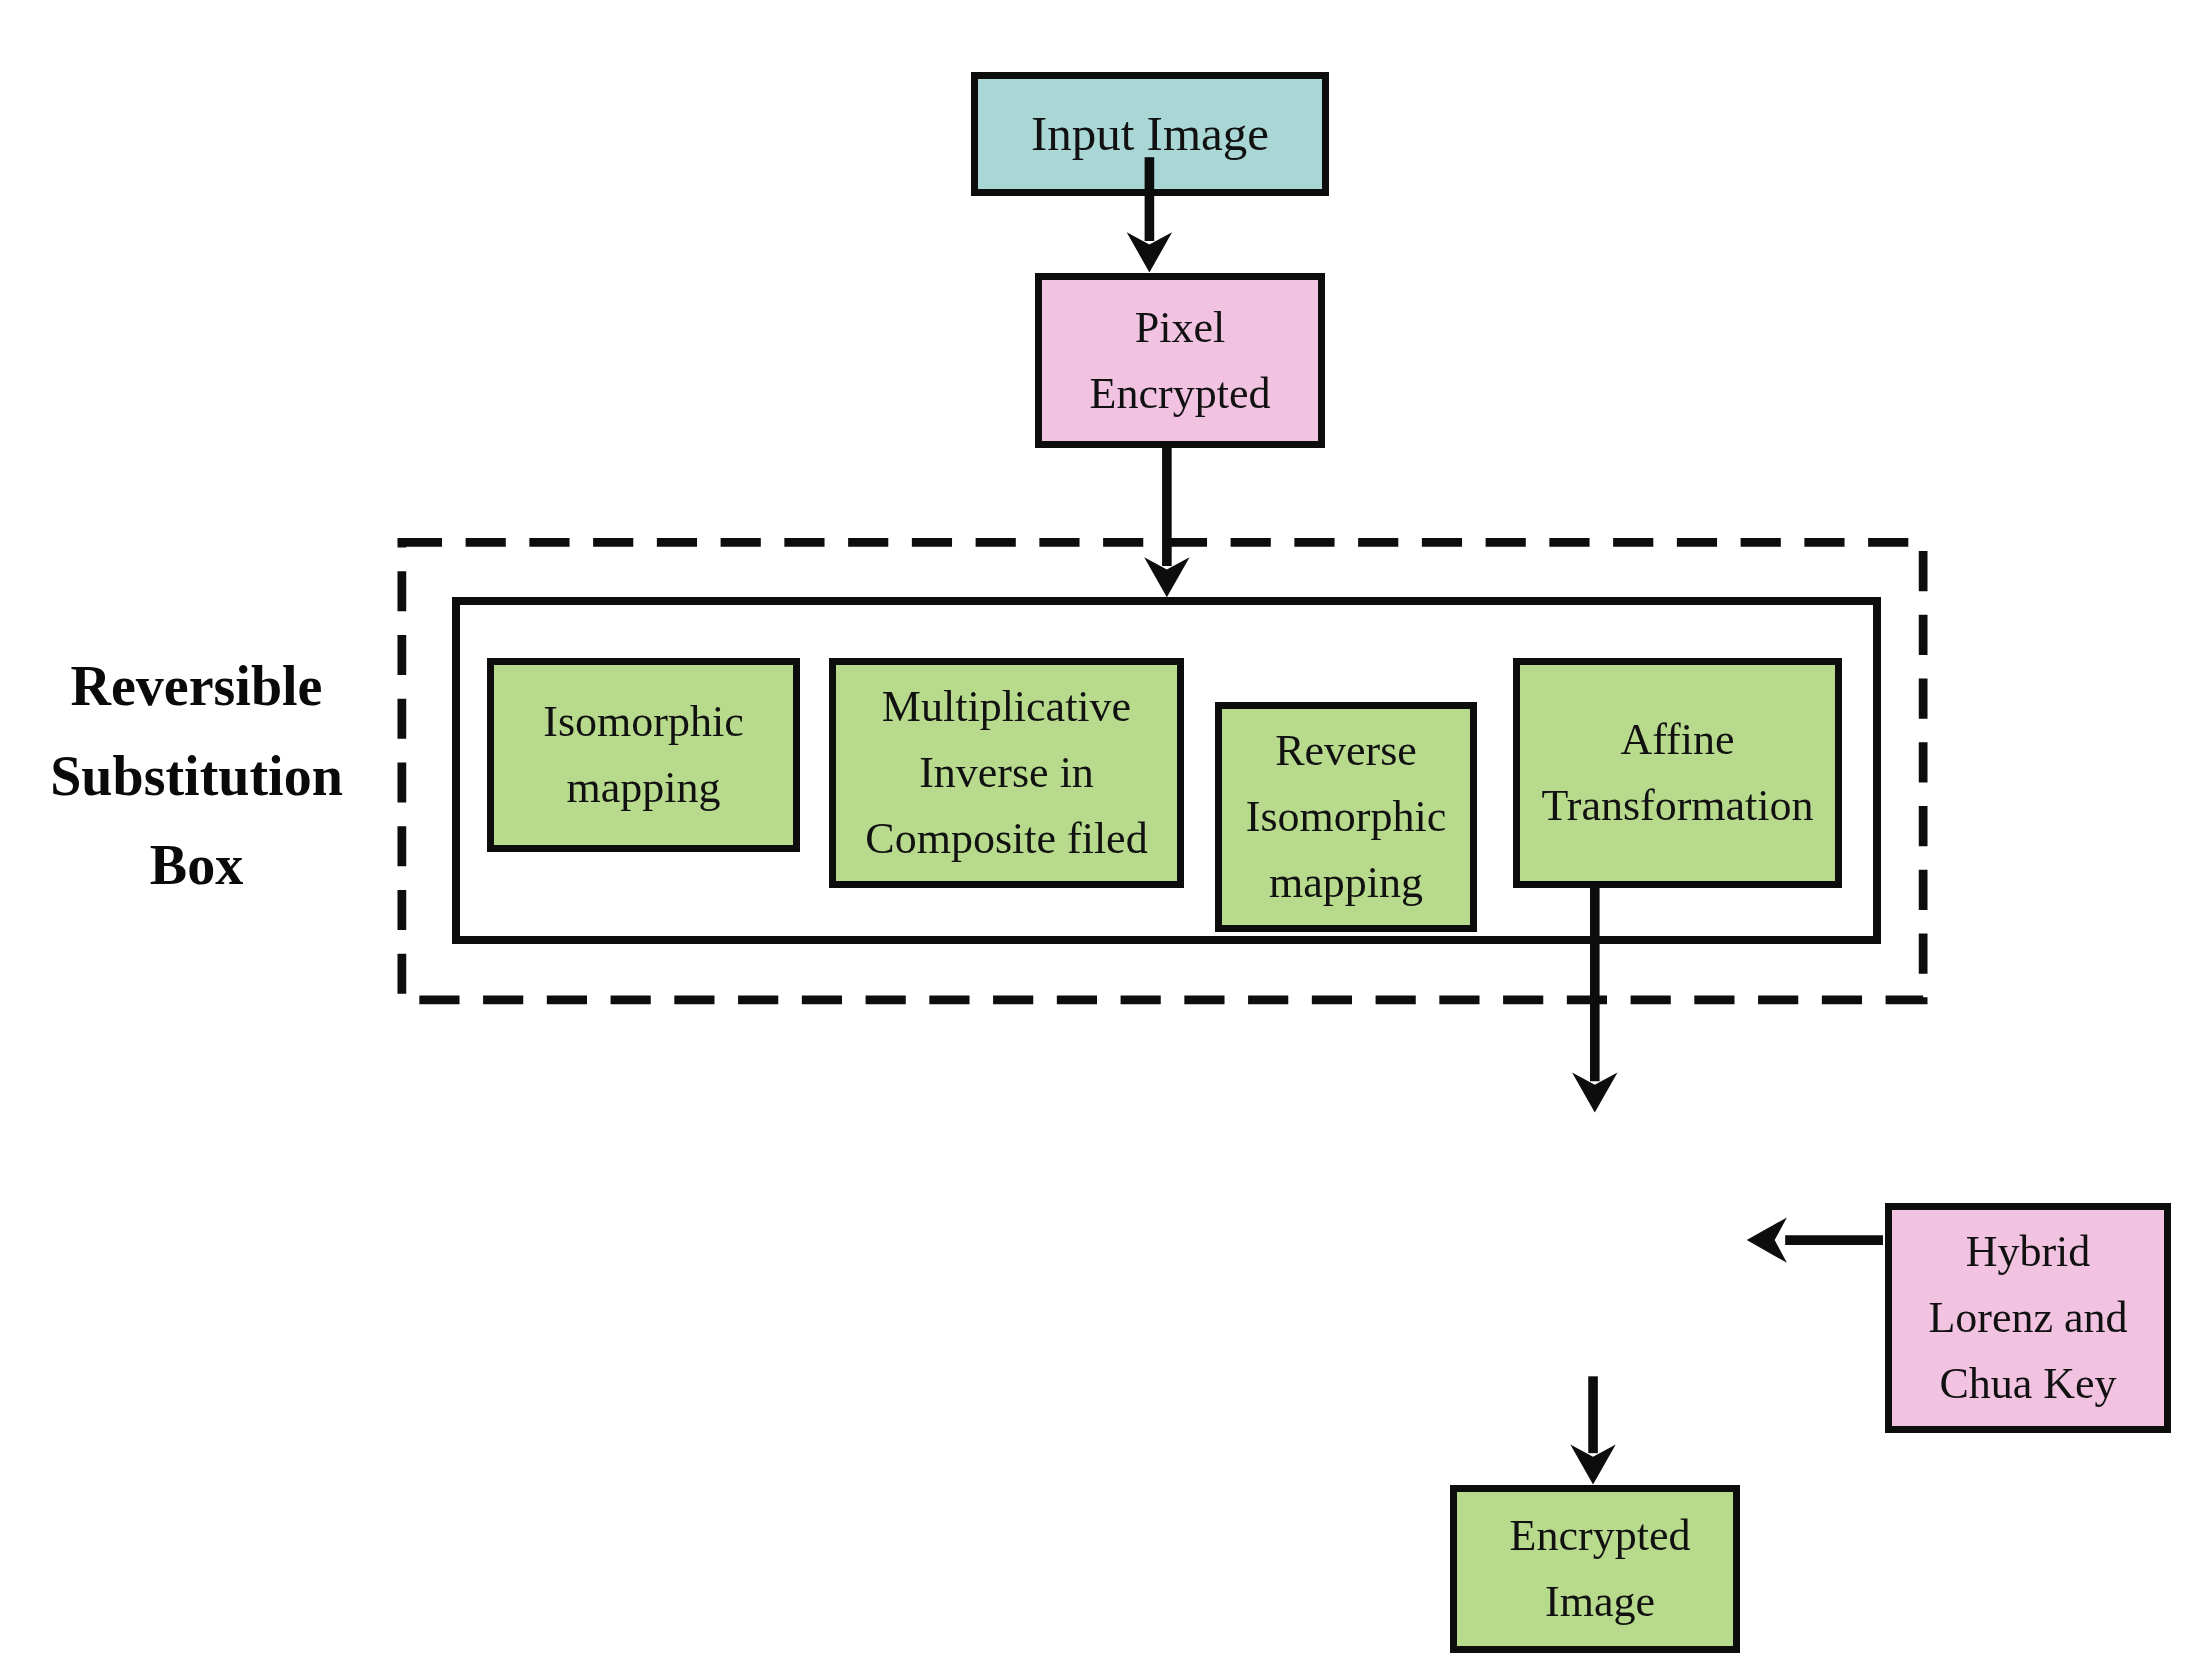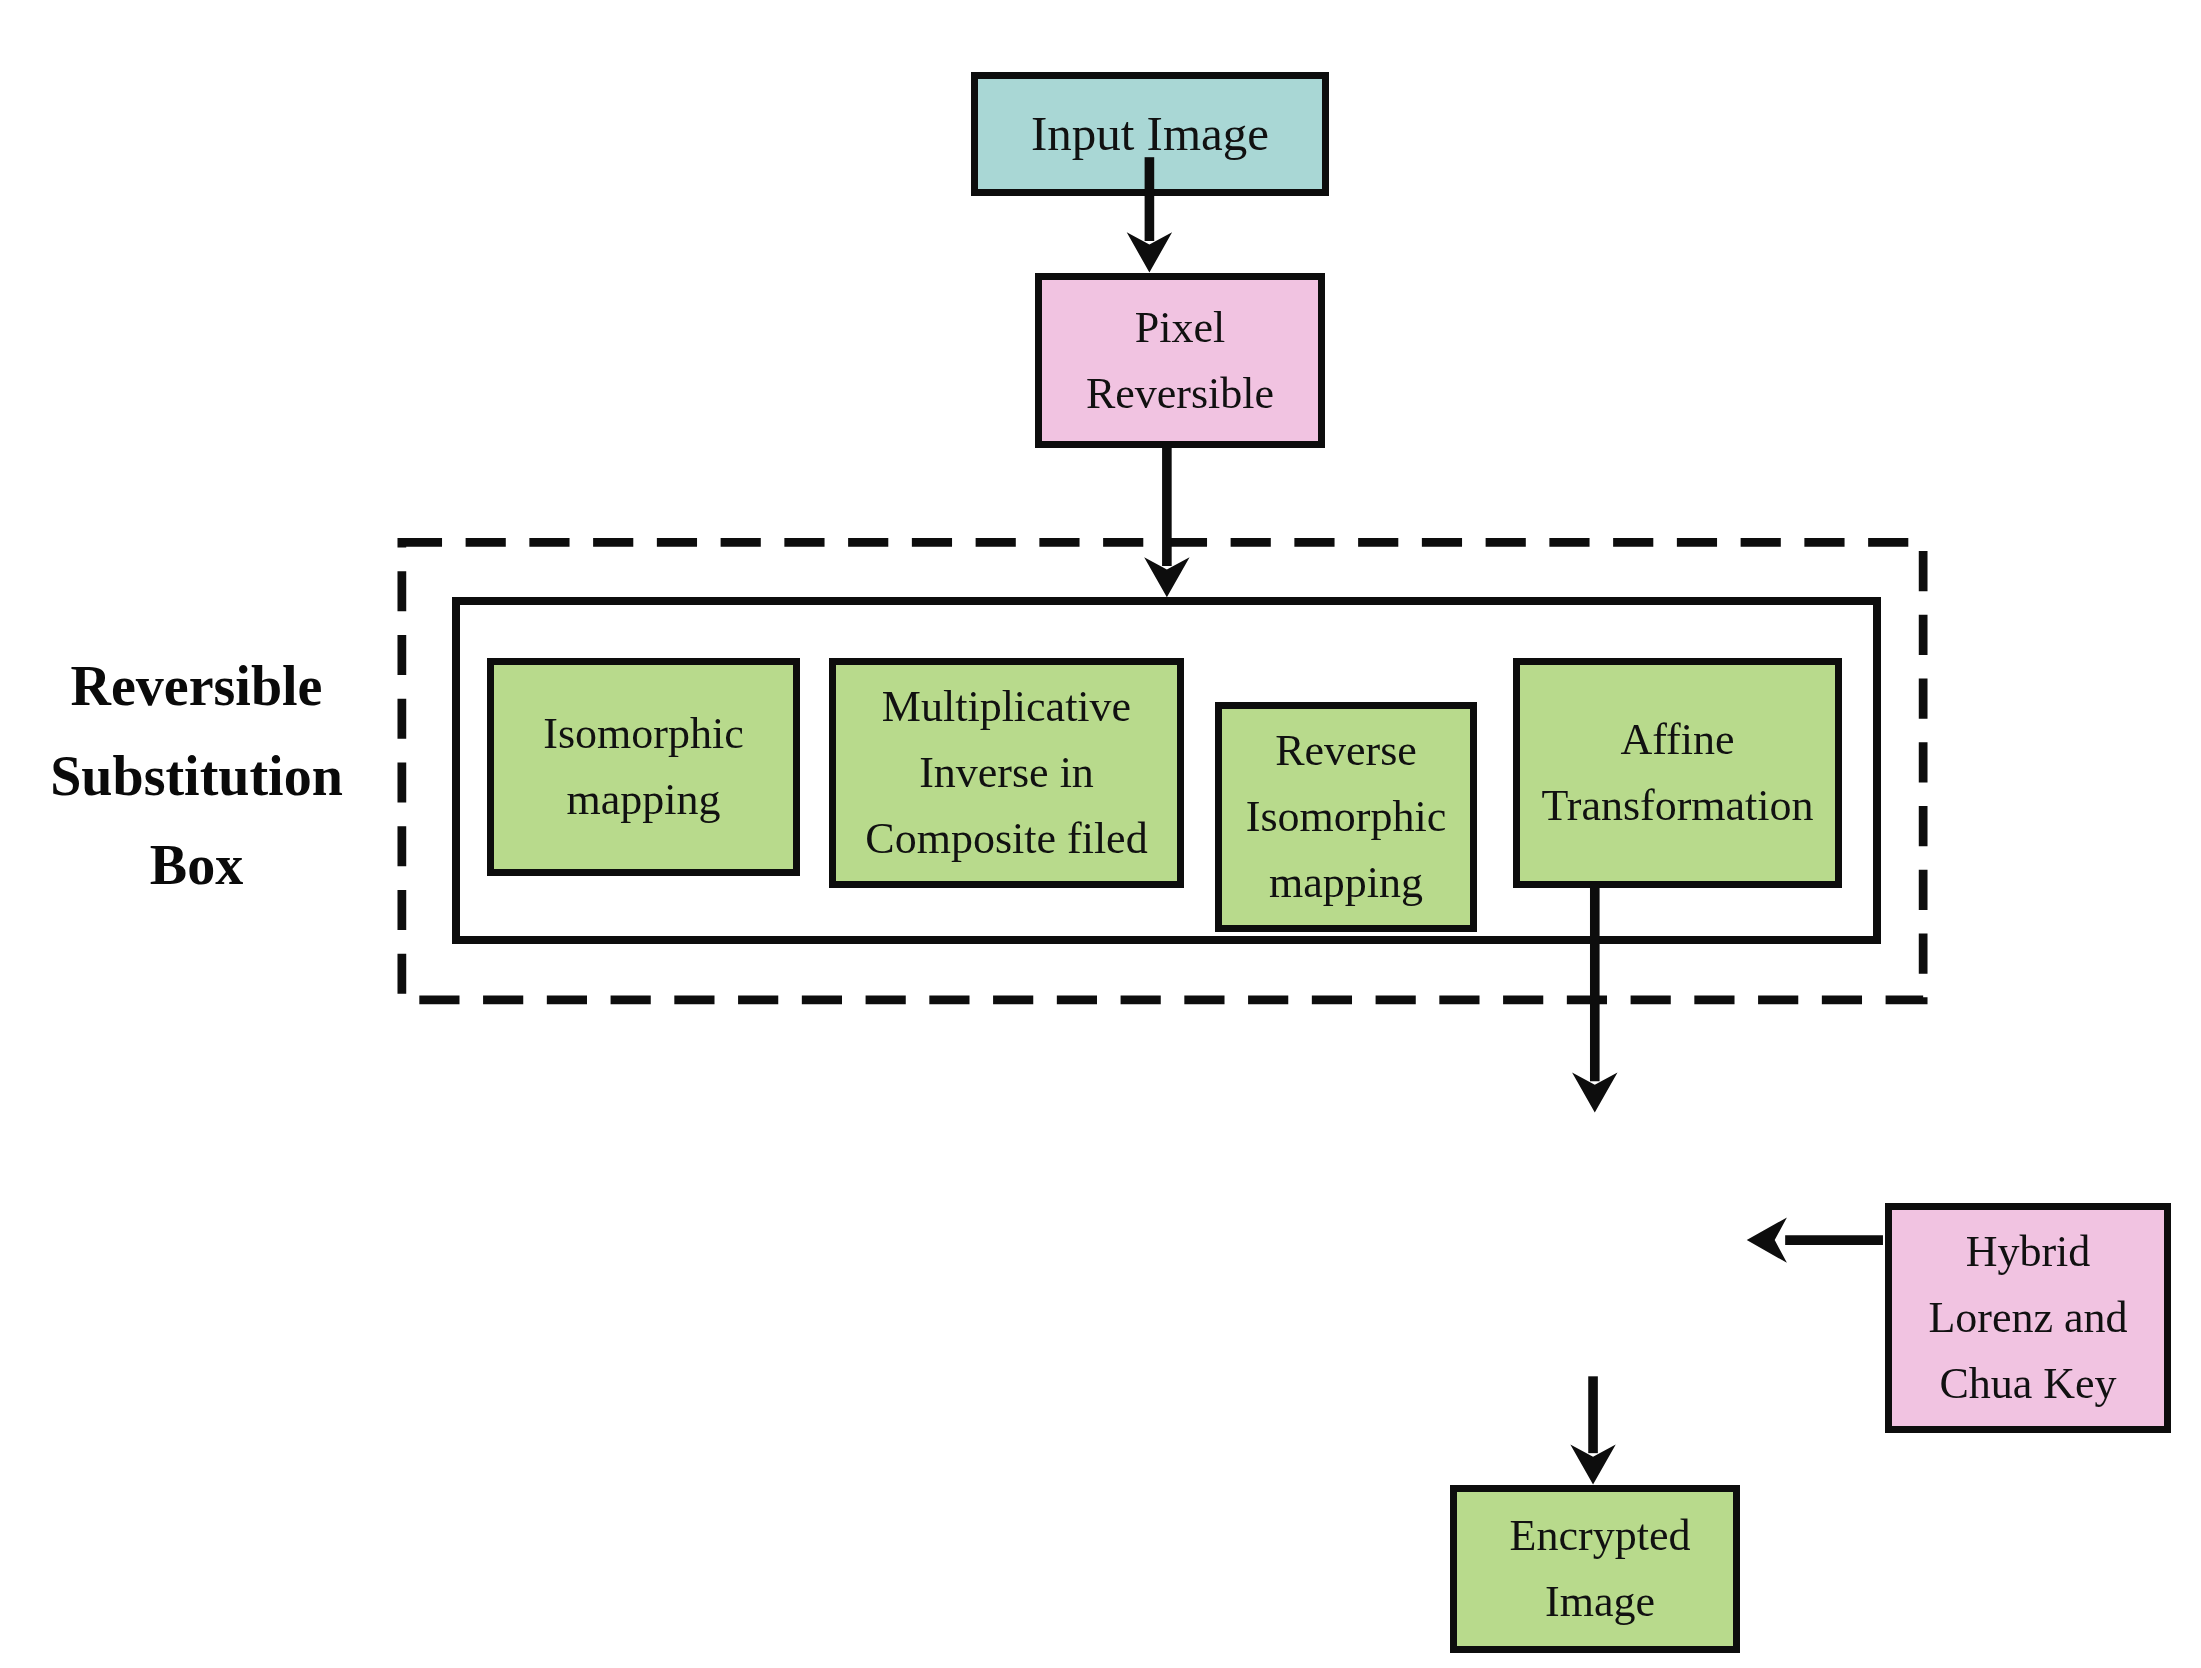--- a/index.html
+++ b/index.html
@@ -31,21 +31,21 @@
   #node-input     { left: 971px; top: 33px;   width: 358px; height: 124px; font-size: 49px; margin-top: 39px; }
   #node-pixel     { left: 1035px; top: 273px;  width: 290px; height: 175px; }
 
   #inner-box {
     position: absolute;
     box-sizing: border-box;
     left: 452px; top: 597px; width: 1429px; height: 347px;
     border: 8.7px solid #0d0d0d;
     background: #ffffff;
   }
-  #node-iso    { left: 487px;  top: 658px; width: 313px; height: 218px; }
+  #node-iso    { left: 487px;  top: 658px; width: 313px; height: 194px; }
   #node-mult   { left: 829px;  top: 658px; width: 355px; height: 230px; }
   #node-rev    { left: 1215px; top: 658px; width: 262px; height: 230px; margin-top: 44px; }
   #node-affine { left: 1513px; top: 658px; width: 329px; height: 230px; }
 
   #node-convert   { left: 1418px; top: 1113px; width: 327px; height: 266px; line-height: 1.38; }
   #node-hybrid    { left: 1885px; top: 1203px; width: 286px; height: 230px; }
   #node-encrypted { left: 1450px; top: 1485px; width: 290px; height: 168px; padding-left: 24px; }
 
   #sbox-label {
     position: absolute;
@@ -71,21 +71,21 @@
 </head>
 <body>
 
 <div id="canvas">
 
   <div class="node cyan" id="node-input">
     <span>Input Image</span>
   </div>
 
   <div class="node pink" id="node-pixel">
-    <span>Pixel Reversible</span>
+    <span>Pixel Encrypted</span>
   </div>
 
   <div id="sbox-label">Reversible Substitution Box</div>
 
   <div id="inner-box"></div>
 
   <div class="node green" id="node-iso">
     <span>Isomorphic mapping</span>
   </div>
 

